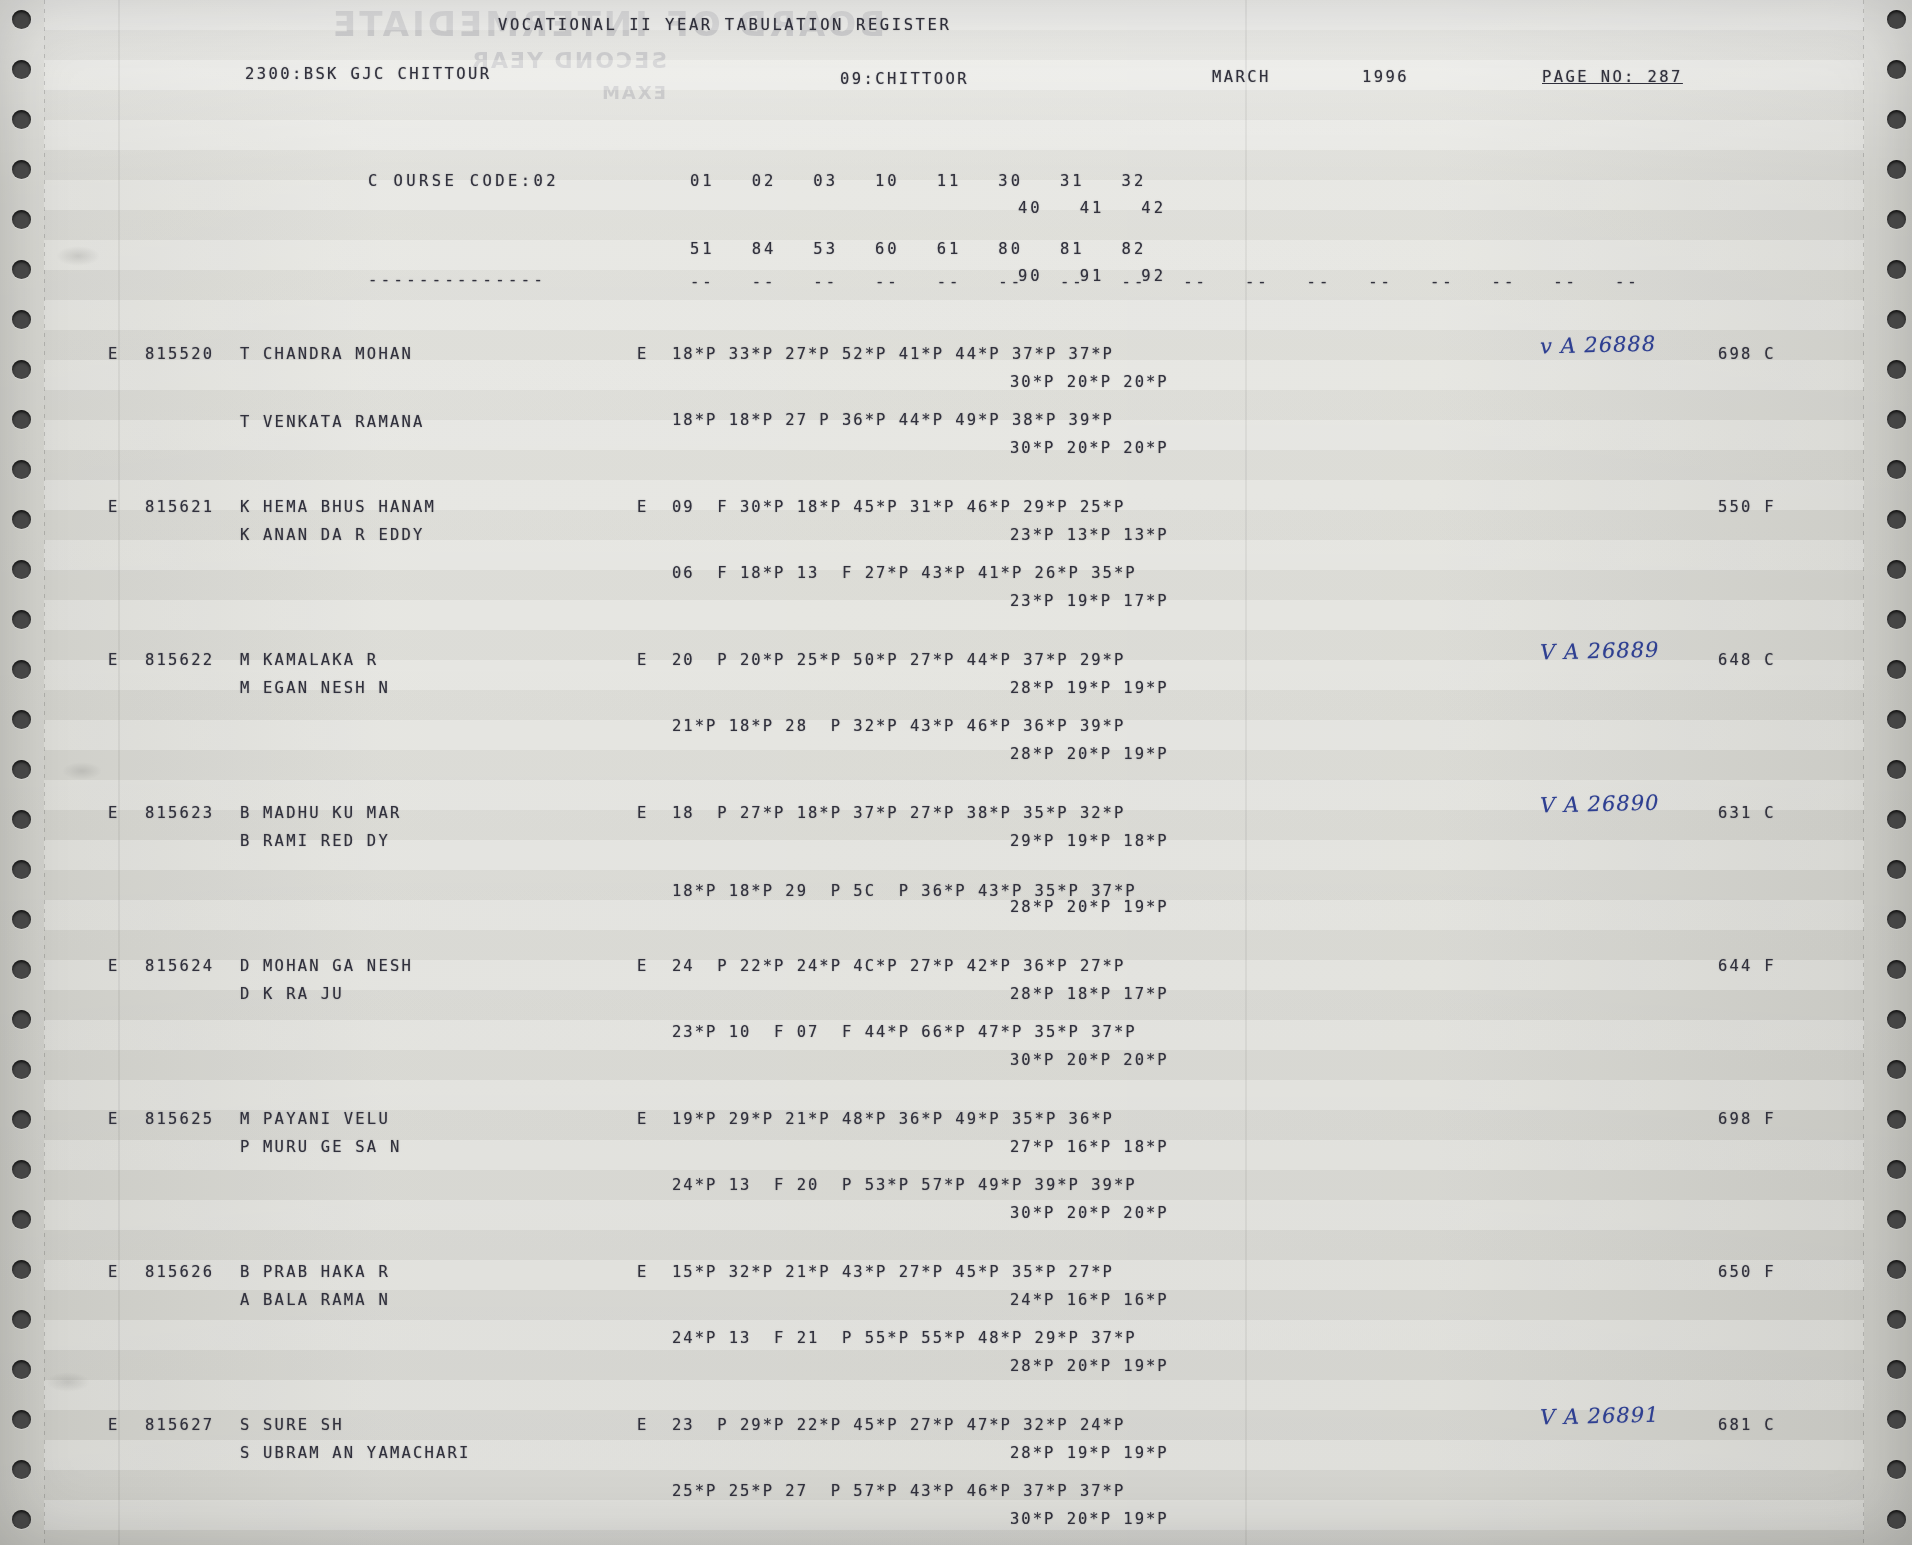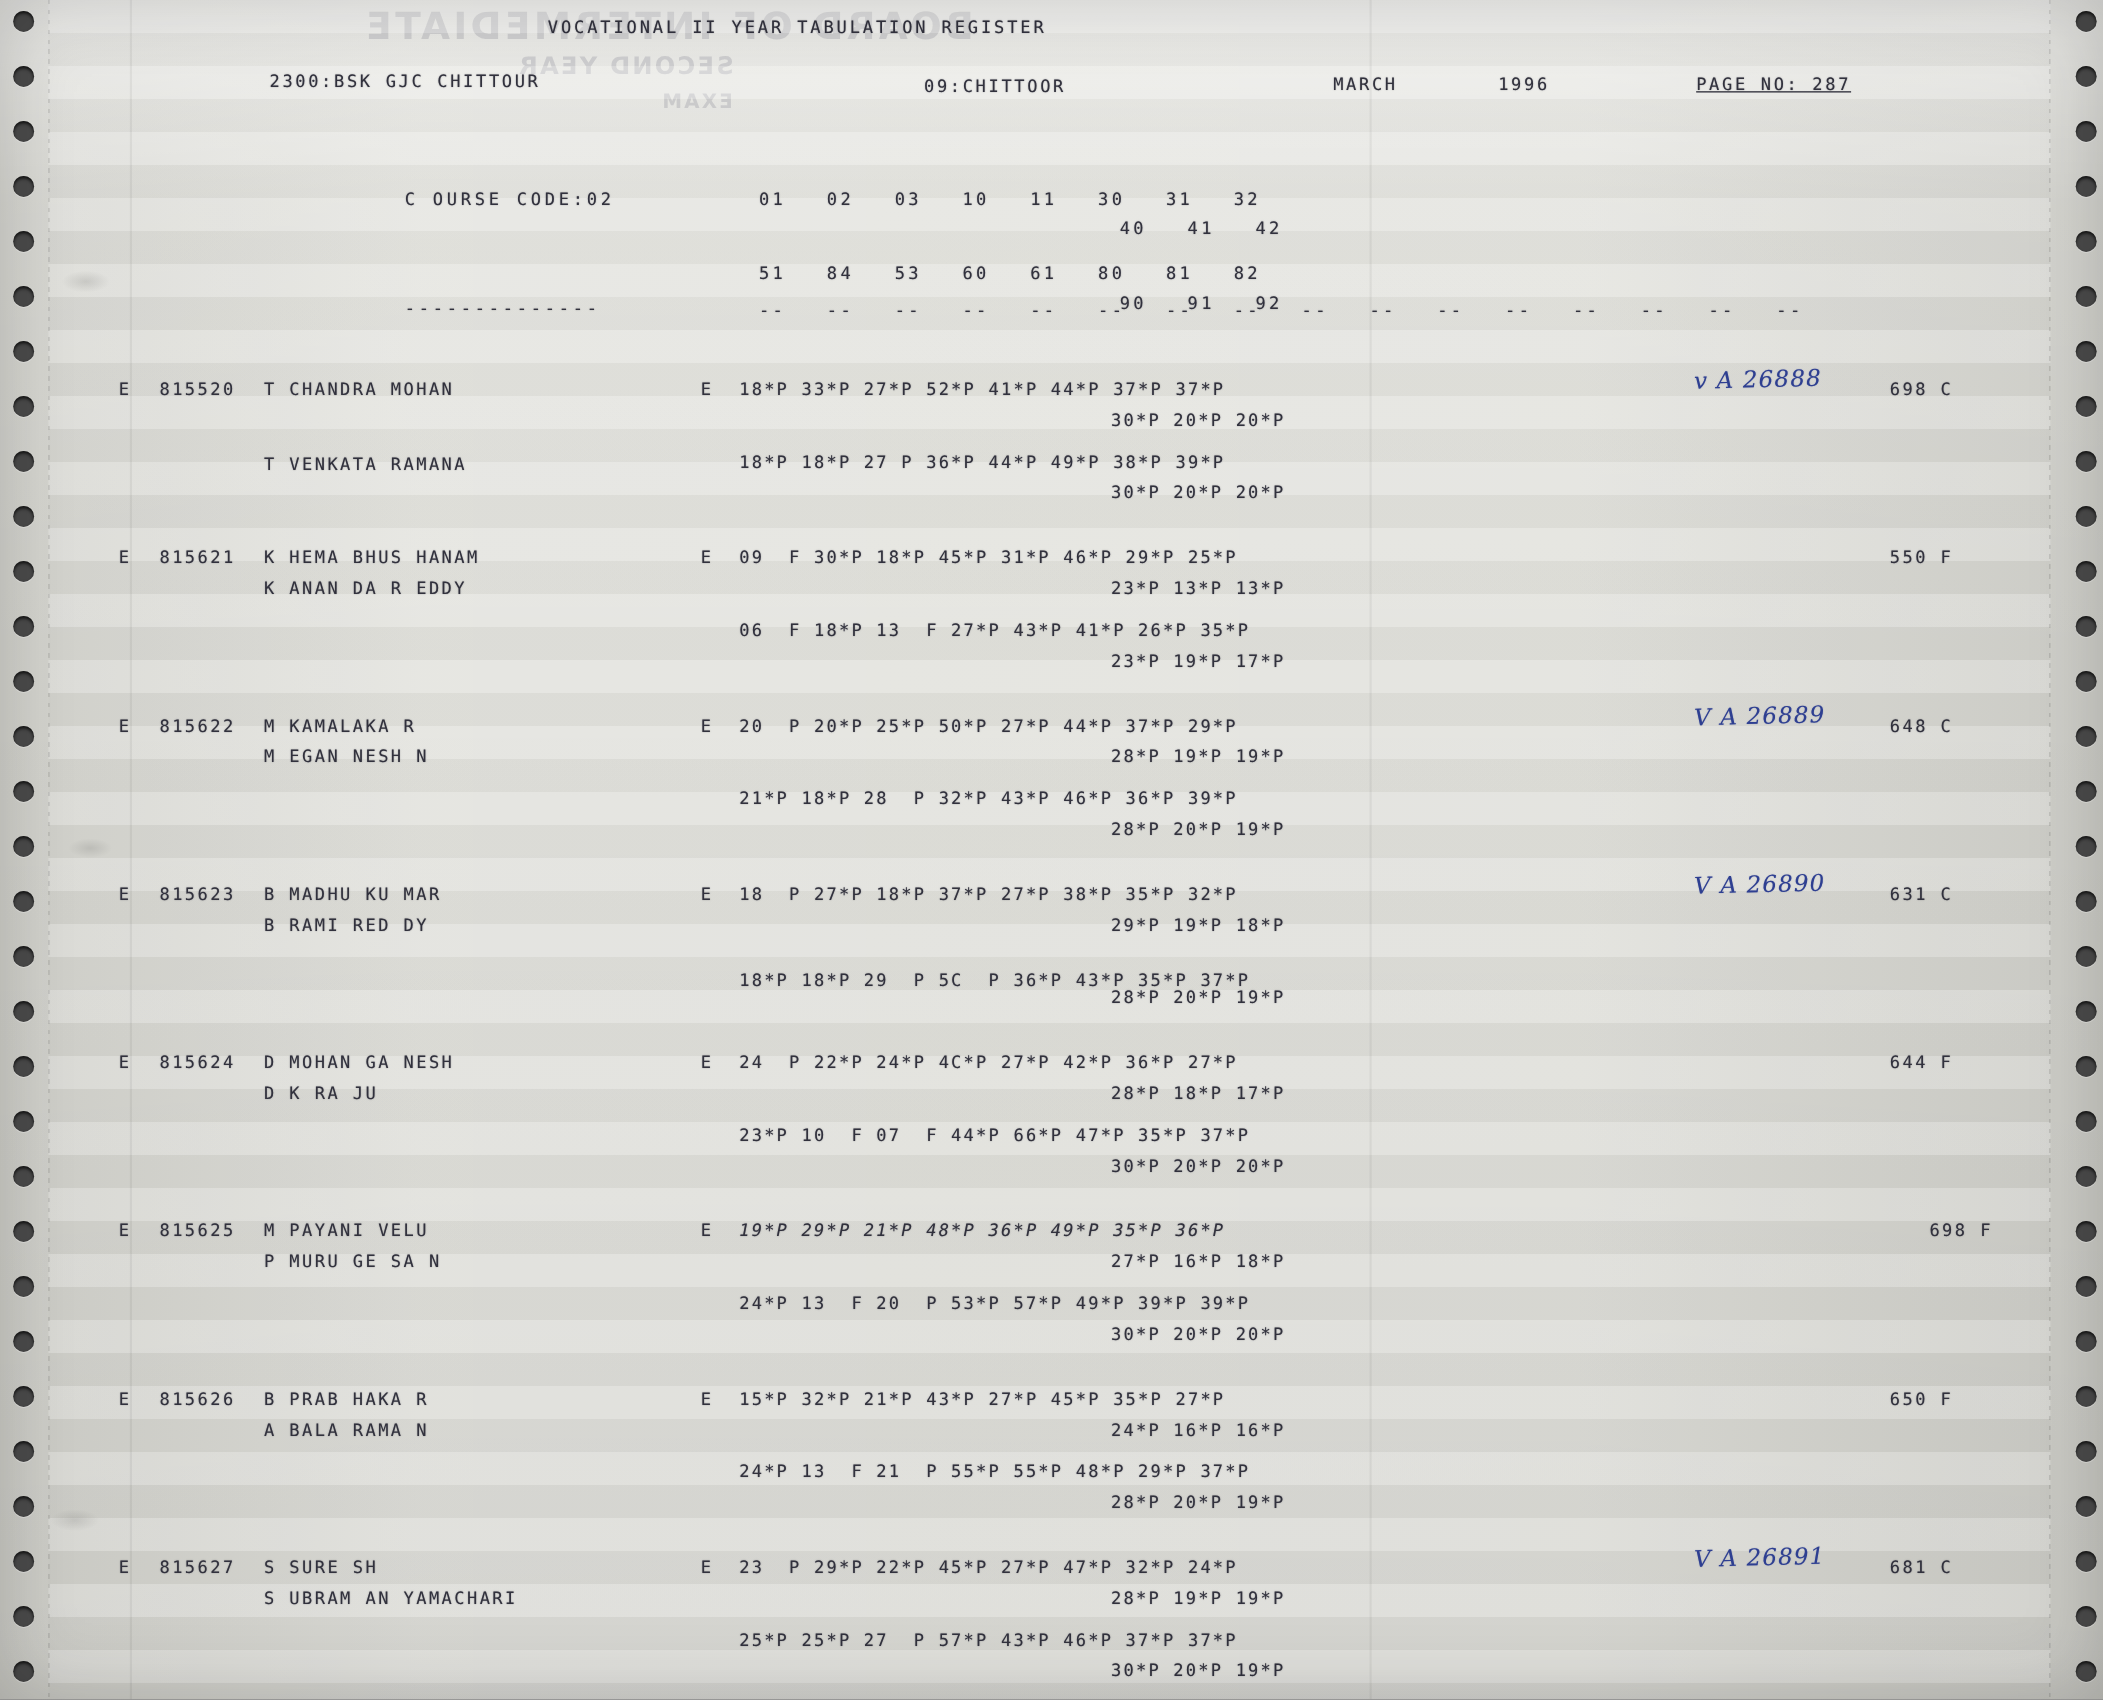--- a/index.html
+++ b/index.html
@@ -284,25 +284,25 @@
           <div class="mono" style="left:672px; top:1022.8px; letter-spacing:2.0px;">23*P 10  F 07  F 44*P 66*P 47*P 35*P 37*P</div>
           <div class="mono" style="left:1010px; top:1050.8px; letter-spacing:2.0px;">30*P 20*P 20*P</div>
           <div class="mono" style="left:1718px; top:957px; letter-spacing:2.2px;">644 F</div>
         </div>
         <div class="record">
           <div class="mono" style="left:108px; top:1110px;">E</div>
           <div class="mono" style="left:145px; top:1110px; letter-spacing:2.2px;">815625</div>
           <div class="mono" style="left:240px; top:1110px; letter-spacing:2.2px;">M PAYANI VELU</div>
           <div class="mono" style="left:240px; top:1138px; letter-spacing:2.2px;">P MURU GE SA N</div>
           <div class="mono" style="left:637px; top:1110px;">E</div>
-          <div class="mono" style="left:672px; top:1110px; letter-spacing:2.0px;font-style:italic;">19*P 29*P 21*P 48*P 36*P 49*P 35*P 36*P</div>
+          <div class="mono" style="left:672px; top:1110px; letter-spacing:2.0px;">19*P 29*P 21*P 48*P 36*P 49*P 35*P 36*P</div>
           <div class="mono" style="left:1010px; top:1138px; letter-spacing:2.0px;">27*P 16*P 18*P</div>
           <div class="mono" style="left:672px; top:1175.8px; letter-spacing:2.0px;">24*P 13  F 20  P 53*P 57*P 49*P 39*P 39*P</div>
           <div class="mono" style="left:1010px; top:1203.8px; letter-spacing:2.0px;">30*P 20*P 20*P</div>
-          <div class="mono" style="left:1718px; top:1110px; letter-spacing:2.2px;margin-left:36px;">698 F</div>
+          <div class="mono" style="left:1718px; top:1110px; letter-spacing:2.2px;">698 F</div>
         </div>
         <div class="record">
           <div class="mono" style="left:108px; top:1263px;">E</div>
           <div class="mono" style="left:145px; top:1263px; letter-spacing:2.2px;">815626</div>
           <div class="mono" style="left:240px; top:1263px; letter-spacing:2.2px;">B PRAB HAKA R</div>
           <div class="mono" style="left:240px; top:1291px; letter-spacing:2.2px;">A BALA RAMA N</div>
           <div class="mono" style="left:637px; top:1263px;">E</div>
           <div class="mono" style="left:672px; top:1263px; letter-spacing:2.0px;">15*P 32*P 21*P 43*P 27*P 45*P 35*P 27*P</div>
           <div class="mono" style="left:1010px; top:1291px; letter-spacing:2.0px;">24*P 16*P 16*P</div>
           <div class="mono" style="left:672px; top:1328.8px; letter-spacing:2.0px;">24*P 13  F 21  P 55*P 55*P 48*P 29*P 37*P</div>

